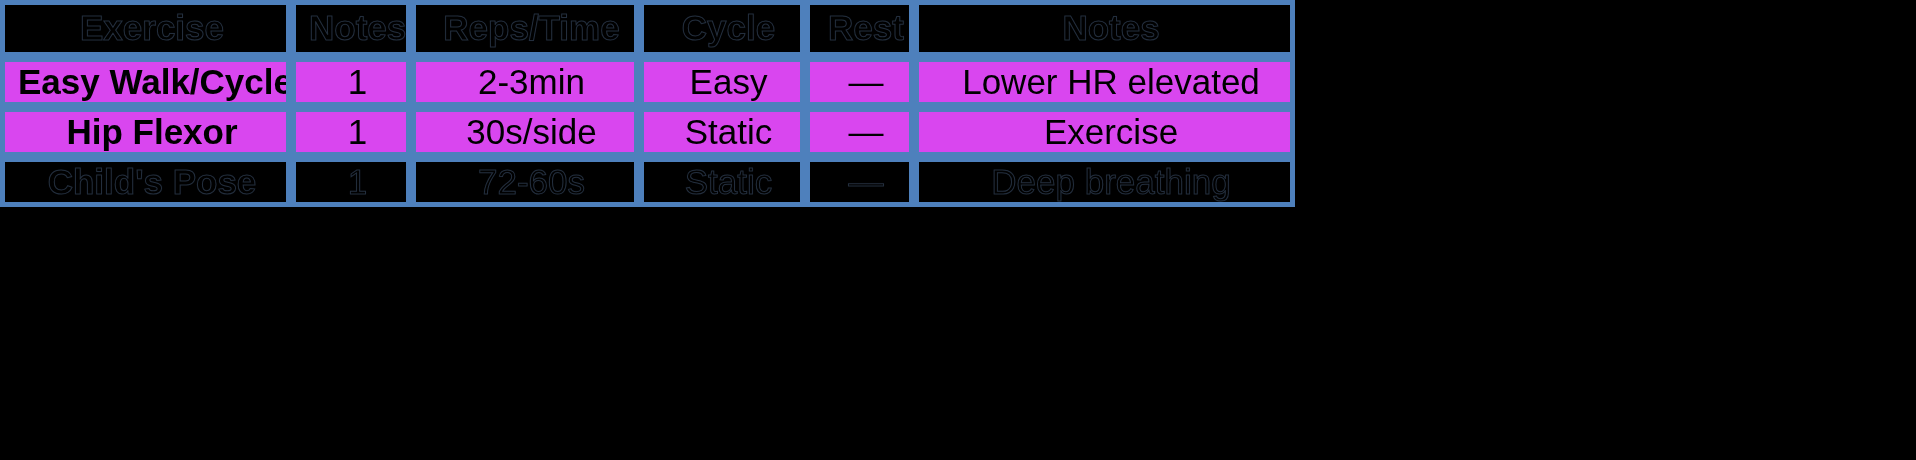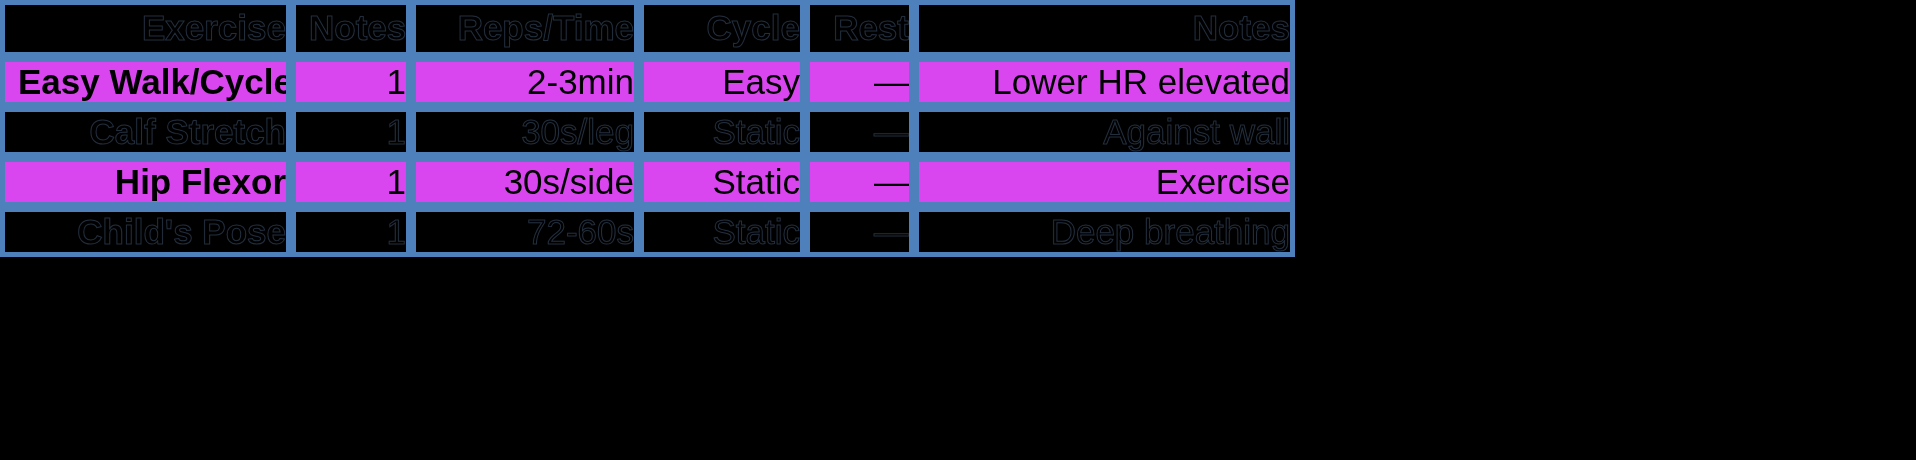--- a/index.html
+++ b/index.html
@@ -29,21 +29,21 @@
     table-layout: fixed;
   }
   table.exercise-table th,
   table.exercise-table td {
     border: 5px solid #4E80BC;
     box-sizing: border-box;
     padding: 0 0 0 13px;
     font-size: 35px;
     line-height: 1.1;
     vertical-align: middle;
-    text-align: right;
+    text-align: center;
     white-space: nowrap;
     overflow: hidden;
     color: #000000;
     margin-left: 30px;
   }
   table.exercise-table th {
     height: 57px;
     font-weight: bold;
   }
   table.exercise-table td {
@@ -93,28 +93,20 @@
     </thead>
     <tbody>
       <tr class="row-light">
         <td class="cell-exercise">Easy Walk/Cycle</td>
         <td>1</td>
         <td>2-3min</td>
         <td>Easy</td>
         <td>—</td>
         <td>Lower HR elevated</td>
       </tr>
-      <tr class="row-dark">
-        <td class="cell-exercise">Calf Stretch</td>
-        <td>1</td>
-        <td>30s/leg</td>
-        <td>Static</td>
-        <td>—</td>
-        <td>Against wall</td>
-      </tr>
       <tr class="row-light">
         <td class="cell-exercise">Hip Flexor</td>
         <td>1</td>
         <td>30s/side</td>
         <td>Static</td>
         <td>—</td>
         <td>Exercise</td>
       </tr>
       <tr class="row-dark">
         <td class="cell-exercise">Child's Pose</td>

